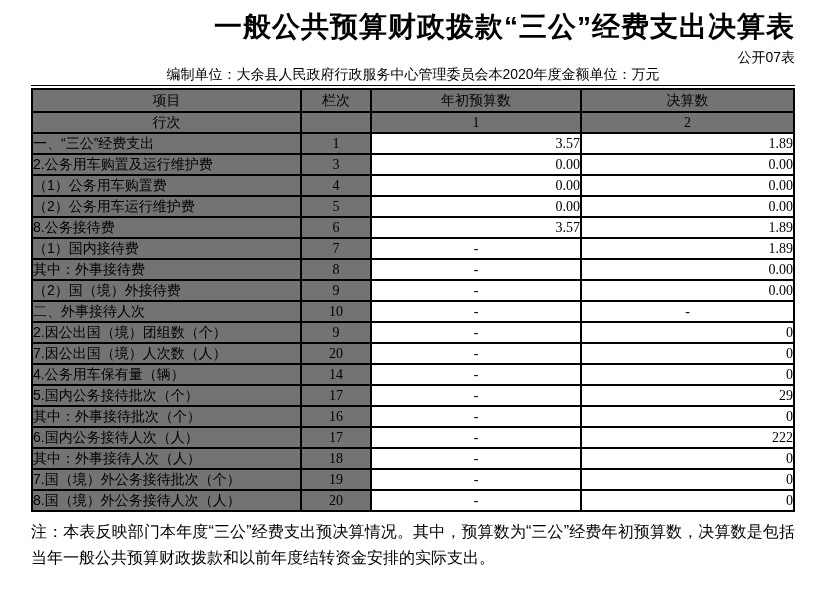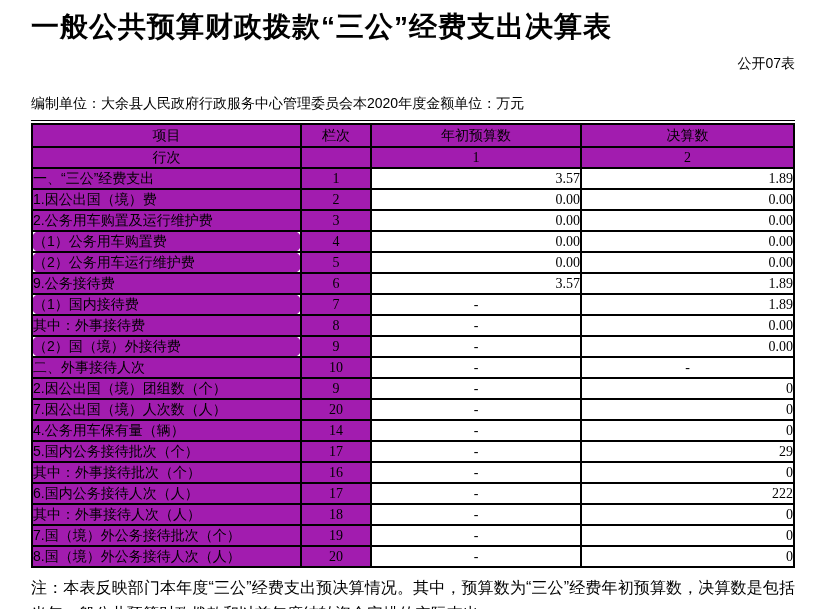--- a/index.html
+++ b/index.html
@@ -5,45 +5,45 @@
   * { box-sizing: border-box; }
   html, body { margin: 0; padding: 0; background: #ffffff; }
   body {
     width: 828px; height: 609px;
     font-family: "Liberation Sans", sans-serif;
     color: #000;
   }
   .page { padding: 6px 33px 0 31px; }
 
   .title {
-    font-size: 28px; font-weight: bold; text-align: left;
+    font-size: 28px; font-weight: bold; text-align: right;
     margin: 2px 0 0 0; letter-spacing: 1px; white-space: nowrap;
   }
-  .table-code { text-align: right; font-size: 14px; margin-top: 9px; line-height: 17px; }
+  .table-code { text-align: right; font-size: 14px; margin-top: 3px; line-height: 17px; }
   .info-row {
-    display: flex; justify-content: flex-start; align-items: flex-end;
+    display: flex; justify-content: center; align-items: flex-end;
     font-size: 14px; line-height: 17px;
-    border-bottom: 1px solid #000; padding-bottom: 8px; margin-bottom: 2px; margin-top: 23px;
+    border-bottom: 1px solid #000; padding-bottom: 2px; margin-bottom: 2px;
   }
 
   table.fiscal {
     border-collapse: collapse; width: 100%; table-layout: fixed;
   }
   table.fiscal td {
     border: 2px solid #000;
     padding: 0; height: 19px; line-height: 19px;
     font-size: 14px; overflow: hidden; white-space: nowrap;
   }
   table.fiscal tr.hdr1 td { height: 21px; line-height: 21px; }
-  .gray { background: #a21caf; }
+  .gray { background: #737373; }
   .center { text-align: center; }
   .item { text-align: left; }
   .ind0 { padding-left: 2px; }
   .ind1 { padding-left: 12px; }
-  .ind2 { padding-left: 25px; border-radius: 8px; }
+  .ind2 { padding-left: 25px; }
   .ind2b { padding-left: 32px; }
   .ind3 { padding-left: 70px; }
   .num  {
     text-align: right; padding-right: 4px;
     font-family: "Liberation Serif", serif; font-size: 15px;
   }
   .dash {
     text-align: center;
     font-family: "Liberation Serif", serif; font-size: 15px;
   }
@@ -92,45 +92,39 @@
       <td class="gray lineno">2</td>
     </tr>
 
     <tr>
       <td class="gray item ind0">一、“三公”经费支出</td>
       <td class="gray lineno">1</td>
       <td class="num">3.57</td>
       <td class="num">1.89</td>
     </tr>
     <tr>
-      <td class="gray item ind1">1.因公出国（境）费</td>
-      <td class="gray lineno">2</td>
-      <td class="num">0.00</td>
-      <td class="num">0.00</td>
-    </tr>
-    <tr>
       <td class="gray item ind1">2.公务用车购置及运行维护费</td>
       <td class="gray lineno">3</td>
       <td class="num">0.00</td>
       <td class="num">0.00</td>
     </tr>
     <tr>
       <td class="gray item ind2">（1）公务用车购置费</td>
       <td class="gray lineno">4</td>
       <td class="num">0.00</td>
       <td class="num">0.00</td>
     </tr>
     <tr>
       <td class="gray item ind2">（2）公务用车运行维护费</td>
       <td class="gray lineno">5</td>
       <td class="num">0.00</td>
       <td class="num">0.00</td>
     </tr>
     <tr>
-      <td class="gray item ind1">9.公务接待费</td>
+      <td class="gray item ind1">8.公务接待费</td>
       <td class="gray lineno">6</td>
       <td class="num">3.57</td>
       <td class="num">1.89</td>
     </tr>
     <tr>
       <td class="gray item ind2">（1）国内接待费</td>
       <td class="gray lineno">7</td>
       <td class="dash">-</td>
       <td class="num">1.89</td>
     </tr>

